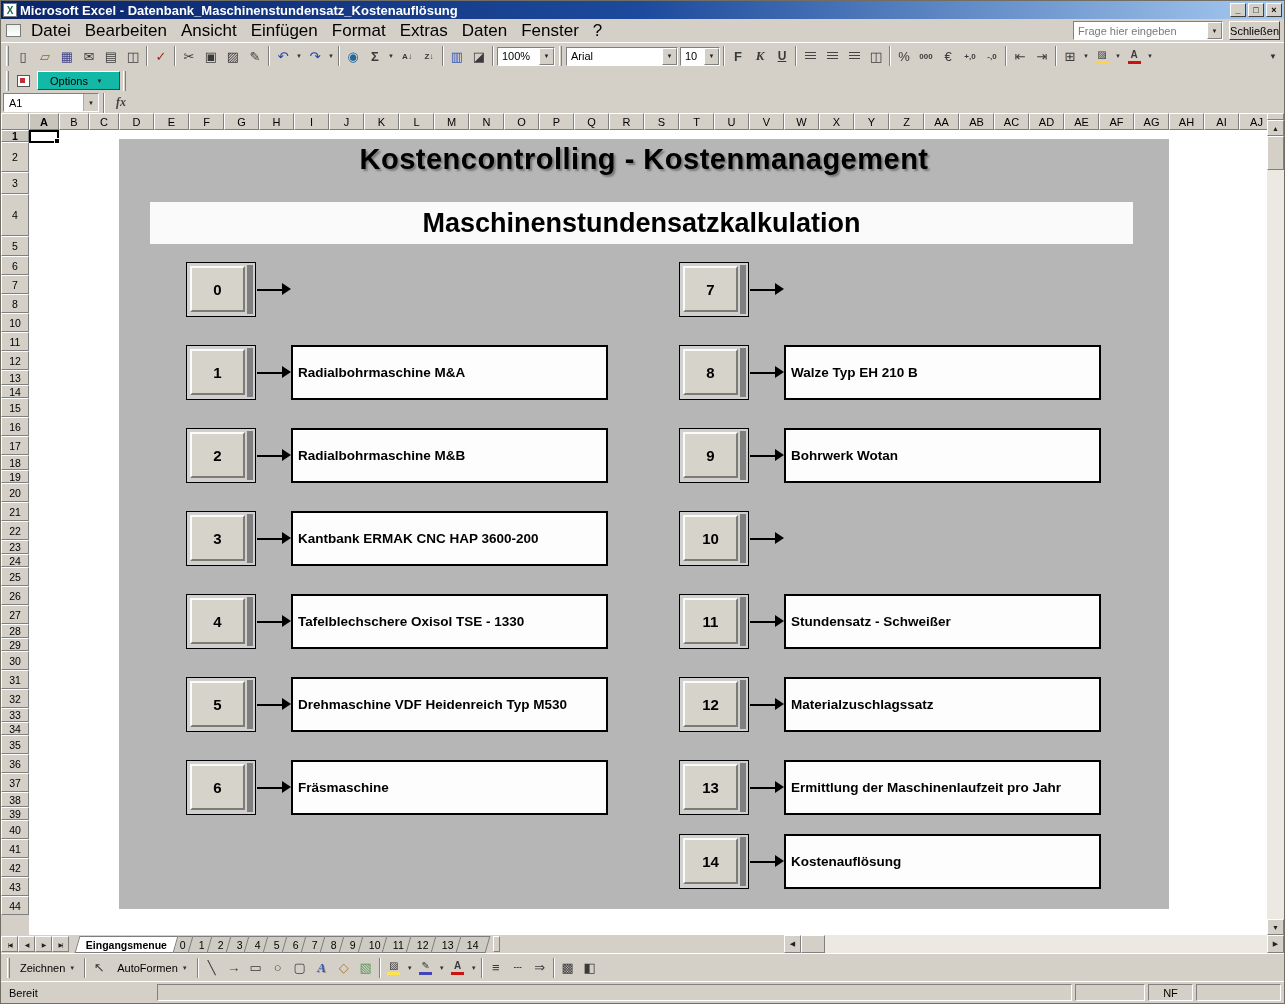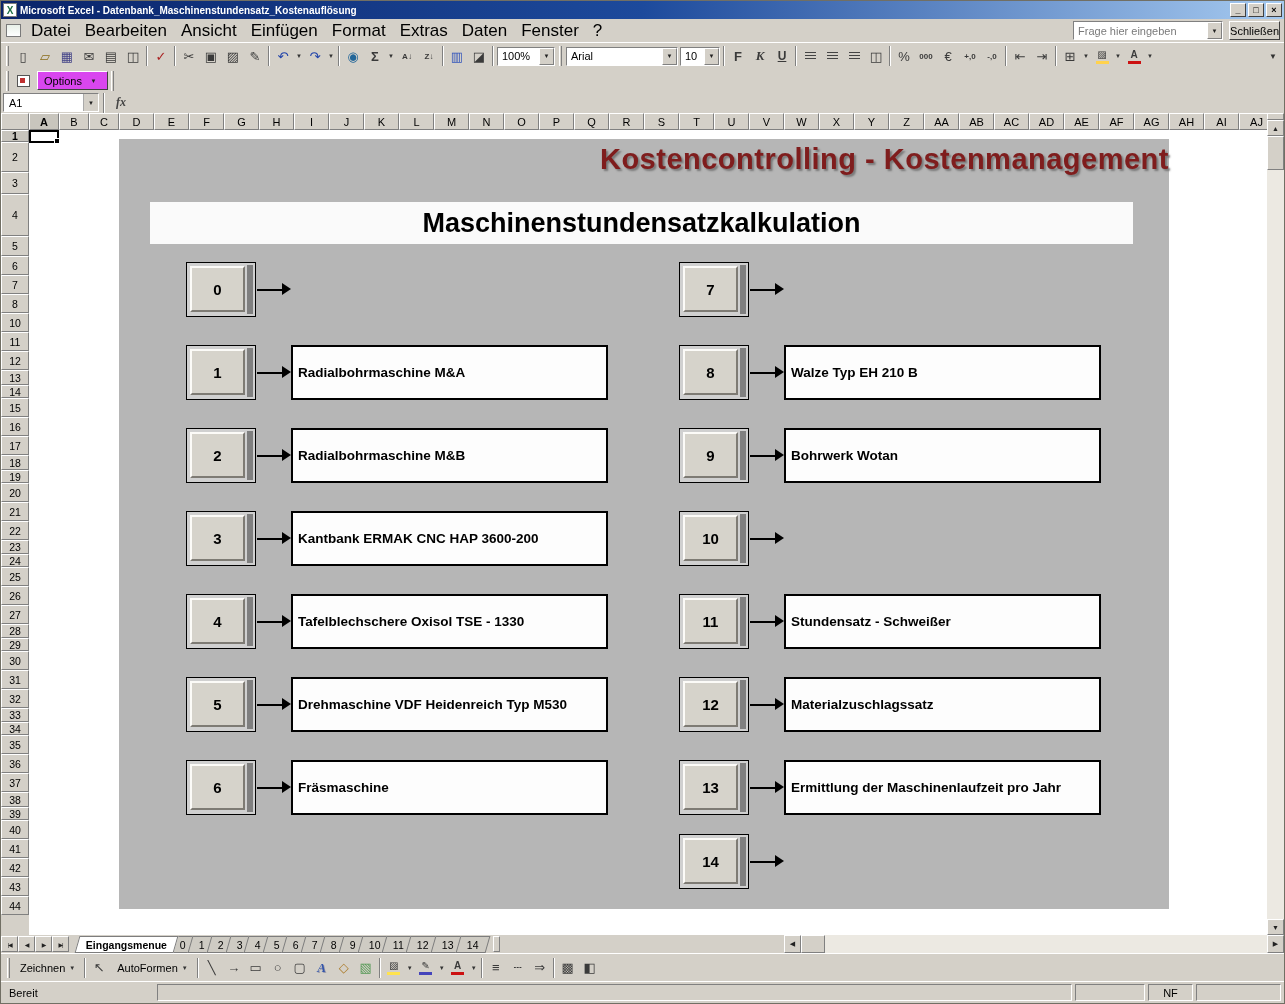--- a/index.html
+++ b/index.html
@@ -3,21 +3,21 @@
 <meta charset="utf-8">
 <style>
 *{box-sizing:border-box;margin:0;padding:0;}
 html,body{width:1285px;height:1004px;overflow:hidden;}
 body{font-family:"Liberation Sans","DejaVu Sans",sans-serif;font-size:11px;background:#d4d0c8;color:#000;-webkit-user-select:none;user-select:none;}
 .window{width:1285px;height:1004px;display:flex;flex-direction:column;background:#d4d0c8;border:1px solid #716f64;}
 
 
 .titlebar{height:18px;flex:0 0 18px;background:linear-gradient(to right,#0a246a 0%,#1d4a9c 50%,#a6caf0 100%);display:flex;align-items:center;padding:0 2px;gap:3px;}
 .appicon{width:14px;height:14px;background:#fff;border:1px solid #7a7a7a;color:#1d6f42;font-weight:bold;font-size:10px;display:flex;align-items:center;justify-content:center;}
-.titletext{color:#fff;font-weight:bold;font-size:10px;flex:1;white-space:nowrap;overflow:hidden;}
+.titletext{color:#fff;font-weight:bold;font-size:13px;flex:1;white-space:nowrap;overflow:hidden;}
 .winbtns{display:flex;gap:2px;}
 .winbtn{width:16px;height:14px;background:#d4d0c8;border:1px solid;border-color:#fff #404040 #404040 #fff;font-size:9px;display:flex;align-items:center;justify-content:center;font-weight:bold;color:#000;}
 
 
 .menubar{height:23px;flex:0 0 23px;display:flex;align-items:center;padding:0 2px;}
 .wbicon{width:15px;height:13px;margin:0 3px;background:linear-gradient(#e8f0e8,#fff);border:1px solid #7a7a7a;}
 .menuitems{display:flex;}
 .menuitem{padding:4px 7px;font-size:17px;white-space:nowrap;}
 .mspacer{flex:1;}
 .qbox{width:150px;height:19px;background:#fff;border:1px solid;border-color:#808080 #fff #fff #808080;display:flex;align-items:center;padding-left:4px;color:#7a7a7a;margin-right:4px;}
@@ -44,21 +44,21 @@
 .sw{width:13px;height:3px;margin-top:1px;}
 .combo{height:19px;background:#fff;border:1px solid;border-color:#808080 #fff #fff #808080;display:flex;align-items:center;font-size:11px;padding-left:4px;margin:0 1px;}
 .combo .cdd{margin-left:auto;height:17px;}
 .zoomc{width:58px;}
 .fontc{width:112px;}
 .sizec{width:40px;}
 .chev{margin-left:auto;font-size:8px;padding:0 5px;color:#333;}
 .addinbtn{width:22px;height:20px;display:flex;align-items:center;justify-content:center;}
 .addin-glyph{width:13px;height:12px;background:#fff;border:1px solid #555;position:relative;}
 .addin-glyph::after{content:'';position:absolute;left:2px;top:2px;width:5px;height:5px;background:#c03030;}
-.optbtn{height:19px;border:1px solid;border-color:#fff #404040 #404040 #fff;background:#d946ef;display:flex;align-items:center;gap:4px;padding:0 6px;margin-left:3px;}
+.optbtn{height:19px;border:1px solid;border-color:#fff #404040 #404040 #fff;background:#14b8a6;display:flex;align-items:center;gap:4px;padding:0 12px;margin-left:3px;}
 .optbtn .cdd{border:none;background:none;width:10px;}
 
 
 .formulabar{height:21px;flex:0 0 21px;display:flex;align-items:center;padding:1px 2px;gap:2px;}
 .namebox{width:96px;height:19px;background:#fff;border:1px solid;border-color:#808080 #fff #fff #808080;display:flex;align-items:center;padding-left:5px;font-size:11px;}
 .namebox .cdd{margin-left:auto;height:17px;width:14px;border:none;border-left:1px solid #aaa;}
 .fx{width:24px;text-align:center;font-family:"Liberation Serif","DejaVu Serif",serif;font-style:italic;font-weight:bold;font-size:12px;color:#444;flex:0 0 24px;}
 .finput{flex:1;height:19px;}
 
 
@@ -71,21 +71,21 @@
 .gridbody{flex:1;display:flex;min-height:0;overflow:hidden;}
 .rowheads{width:28px;flex:0 0 28px;display:flex;flex-direction:column;overflow:hidden;background:#d4d0c8;}
 .rowhead{background:#d4d0c8;border:1px solid;border-color:#fff #808080 #808080 #fff;display:flex;align-items:center;justify-content:center;font-size:10.5px;flex:0 0 auto;overflow:hidden;}
 .rowsel{background:#c8c5bd;font-weight:bold;}
 .canvas{position:relative;flex:1;background:#fff;overflow:hidden;}
 .selection{position:absolute;left:0;top:0;width:30px;height:13px;border:2px solid #000;background:#fff;}
 .selection::after{content:'';position:absolute;right:-3px;bottom:-3px;width:4px;height:4px;background:#000;border:1px solid #fff;}
 
 
 .panel{position:absolute;left:90px;top:9px;width:1050px;height:770px;background:#b6b6b6;}
-.ptitle{position:absolute;left:0;right:0;top:4px;text-align:right;font-size:29px;font-weight:bold;color:#7f1d1d;text-shadow:2px 2px 2px #787878;letter-spacing:0.5px;}
+.ptitle{position:absolute;left:0;right:0;top:4px;text-align:center;font-size:29px;font-weight:bold;color:#000000;text-shadow:2px 2px 2px #787878;letter-spacing:0.5px;}
 .banner{position:absolute;left:31px;top:63px;width:983px;height:42px;background:#fafafa;display:flex;align-items:center;justify-content:center;}
 .banner span{font-size:27px;font-weight:bold;color:#000;}
 .prow{position:absolute;display:flex;align-items:center;height:55px;}
 .num-btn{width:70px;height:55px;border:1px solid #000;background:#d0d0d0;position:relative;flex:0 0 70px;}
 .num-btn::before{content:'';position:absolute;top:2px;bottom:2px;right:2px;width:6px;background:#7f7f7f;}
 .face{position:absolute;left:3px;top:3px;right:10px;bottom:4px;background:#d6d3cb;border-top:2px solid #fcfbf8;border-left:2px solid #fcfbf8;border-right:2px solid #7e7b74;border-bottom:2px solid #7e7b74;display:flex;align-items:center;justify-content:center;font-size:15px;font-weight:bold;}
 .parrow{width:35px;height:13px;position:relative;flex:0 0 35px;}
 .parrow::before{content:'';position:absolute;left:1px;right:8px;top:6px;height:2px;background:#000;}
 .parrow::after{content:'';position:absolute;right:0;top:0;border-left:9px solid #000;border-top:6.5px solid transparent;border-bottom:6.5px solid transparent;}
 .label-box{width:317px;height:55px;background:#fdfdfd;border:2px solid #000;display:flex;align-items:center;padding-left:5px;font-size:13.5px;font-weight:bold;flex:0 0 317px;white-space:nowrap;overflow:hidden;}
@@ -534,20 +534,21 @@
                     <div class="face">13</div>
                   </div>
                   <div class="parrow"></div>
                   <div class="label-box">Ermittlung der Maschinenlaufzeit pro Jahr</div>
                 </div>
                 <div class="prow" style="left: 560px; top: 695px;">
                   <div class="num-btn">
                     <div class="face">14</div>
                   </div>
                   <div class="parrow"></div>
+                  <div class="label-box">Kostenauflösung</div>
                 </div>
               </div>
           </div>
         </div>
       </div>
     </div>
     <div class="vscroll">
       <div class="vsplit"></div>
       <div class="vbtn">▲</div>
       <div class="vthumb"></div>

